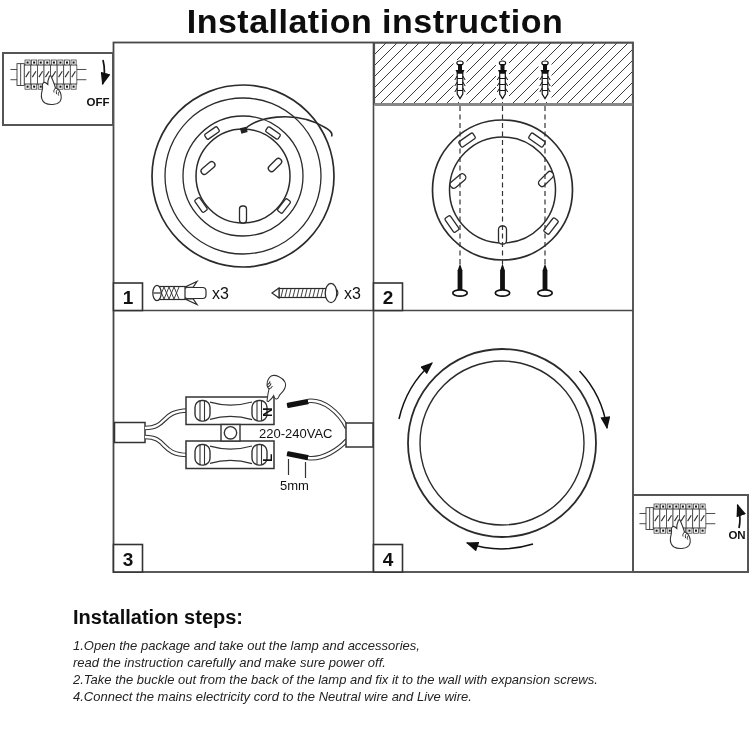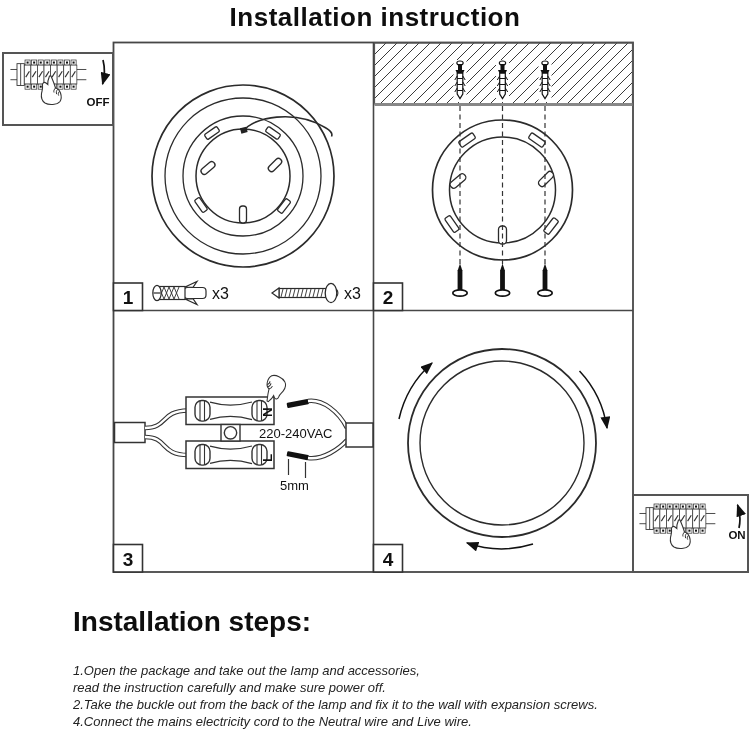--- a/index.html
+++ b/index.html
@@ -1,23 +1,23 @@
 <!DOCTYPE html>
 <html><head>
 <meta charset="utf-8">
 <style>
   html,body{margin:0;padding:0;background:#fff;}
   .page{position:relative;width:750px;height:745px;background:#fff;overflow:hidden;
         font-family:"Liberation Sans",sans-serif;color:#111;}
   .title{position:absolute;top:2px;left:0;width:750px;text-align:center;
-         font-size:26px;font-weight:bold;letter-spacing:.5px;color:#0e0e0e;}
+         font-size:34px;font-weight:bold;letter-spacing:.5px;color:#0e0e0e;}
   svg.diagram{position:absolute;top:0;left:0;}
   svg text{font-family:"Liberation Sans",sans-serif;fill:#111;}
   .steps{position:absolute;left:73px;top:606px;color:#232323;}
-  .steps h2{margin:0 0 24px 0;font-size:28px;line-height:1.15;color:#0e0e0e;}
+  .steps h2{margin:0 0 8px 0;font-size:20px;line-height:1.15;color:#0e0e0e;}
   .step-line{font-size:13px;line-height:17px;white-space:nowrap;font-style:italic;}
 </style>
 </head>
 <body>
 
 <div class="page">
 
   <div class="title">Installation instruction</div>
 
   <svg class="diagram" width="750" height="580" viewBox="0 0 750 580">

